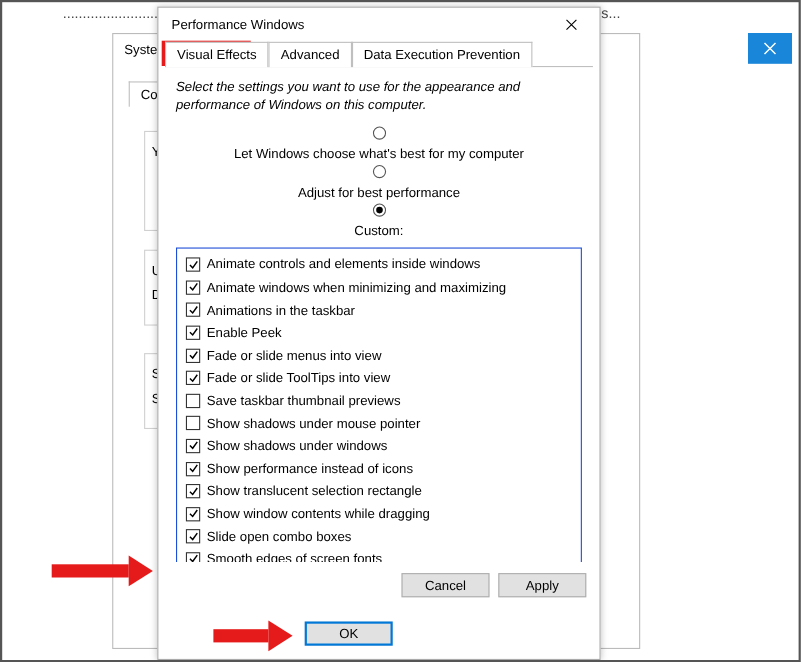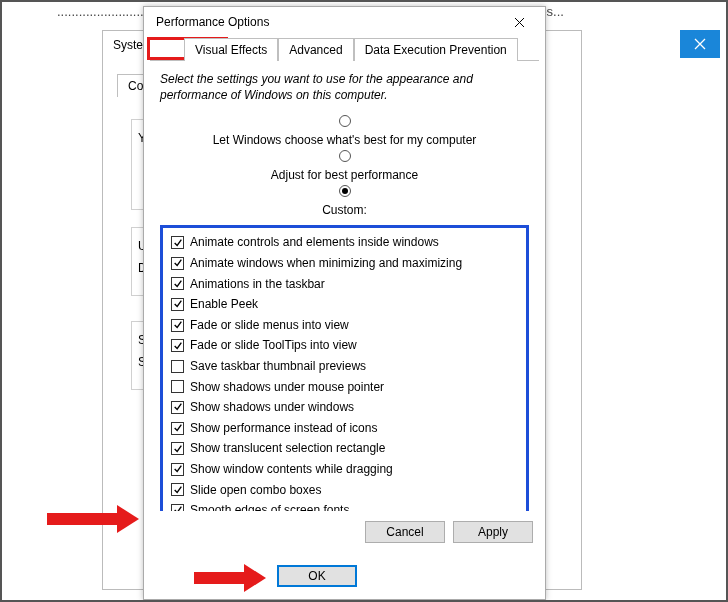--- a/index.html
+++ b/index.html
@@ -103,21 +103,20 @@
     align-items: center;
     justify-content: center;
     font-size: 14px;
     font-family: Arial, sans-serif;
   }
   .tabs {
     display: flex;
     margin: 0 6px;
     border-bottom: 1px solid #bfbfbf;
     align-items: flex-end;
-    padding-left: 34px;
   }
   .tab {
     border: 1px solid #bfbfbf;
     border-bottom: none;
     background: #fff;
     padding: 4px 10px;
     font-size: 12px;
     position: relative;
     top: 1px;
     margin-right: 0px;
@@ -164,21 +163,21 @@
     flex-shrink: 0;
   }
   .radio .dot {
     width: 6px;
     height: 6px;
     background: #000;
     border-radius: 50%;
   }
   .listbox {
     margin-top: 8px;
-    border: 3px solid #1d4ed8;
+    border: 1px solid #1d4ed8;
     height: 328px;
     padding: 4px 6px;
     overflow: hidden;
   }
   .check-row {
     display: flex;
     align-items: center;
     gap: 6px;
     font-size: 12px;
     padding: 1px 2px;
@@ -259,21 +258,21 @@
     <div class="lines">D</div>
   </div>
   <div class="bg-group" style="top:290px;">
     <div class="lines">S</div>
     <div class="lines">S</div>
   </div>
 </div>
 
 <div class="dialog">
   <div class="dlg-titlebar">
-    <span class="dlg-title">Performance Options</span>
+    <span class="dlg-title">Performance Windows</span>
     <div class="close-x">
       <svg width="11" height="11" viewBox="0 0 11 11">
           <path d="M1 1 L10 10 M10 1 L1 10" stroke="#000" stroke-width="1"></path>
         </svg>
     </div>
   </div>
   <div class="tabs" id="tabs">
       <div class="tab active">Visual Effects</div>
       <div class="tab">Advanced</div>
       <div class="tab">Data Execution Prevention</div>

